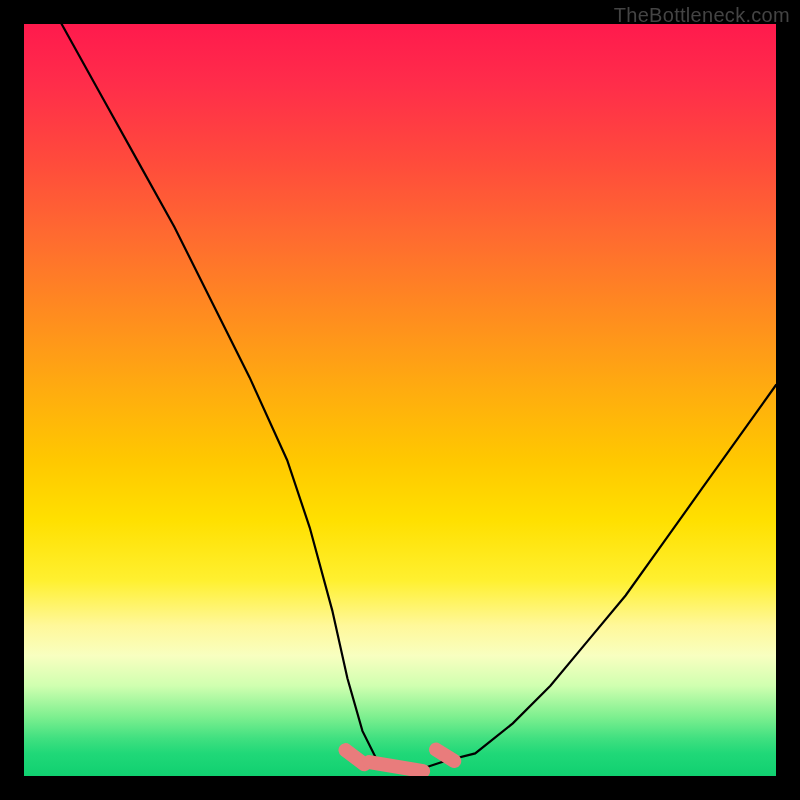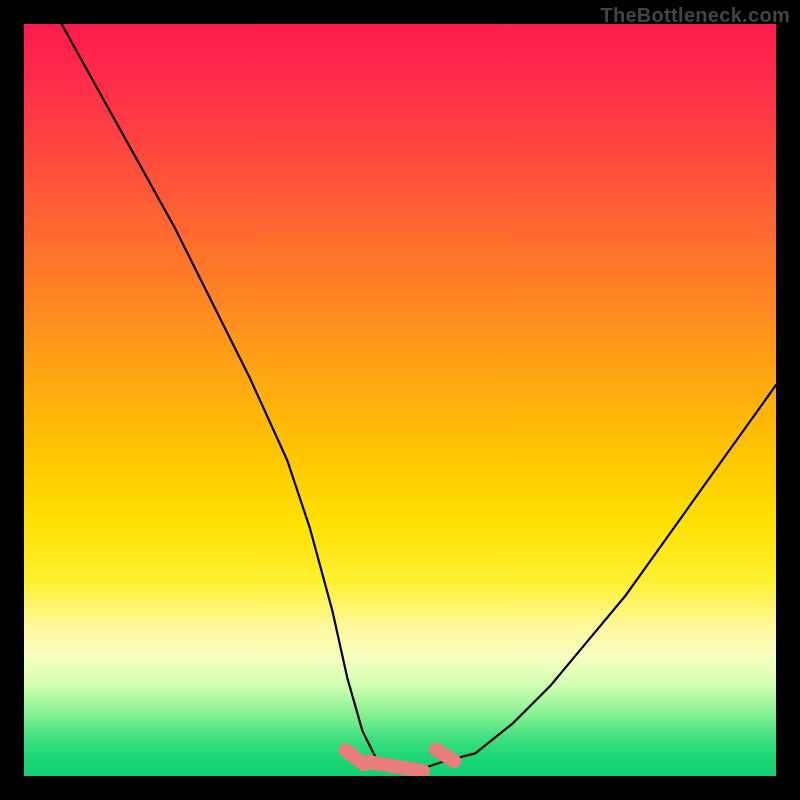--- a/index.html
+++ b/index.html
@@ -43,21 +43,21 @@
       #20d878 97%,
       #10d070 100%
     );
   }
   .watermark {
     position: absolute;
     top: 4px;
     right: 10px;
     color: #444;
     font-size: 20px;
-    font-weight: 700;
+    font-weight: 400;
     letter-spacing: 0.3px;
   }
   svg.curve {
     position: absolute;
     top: 0;
     left: 0;
     width: 752px;
     height: 752px;
   }
 </style>

